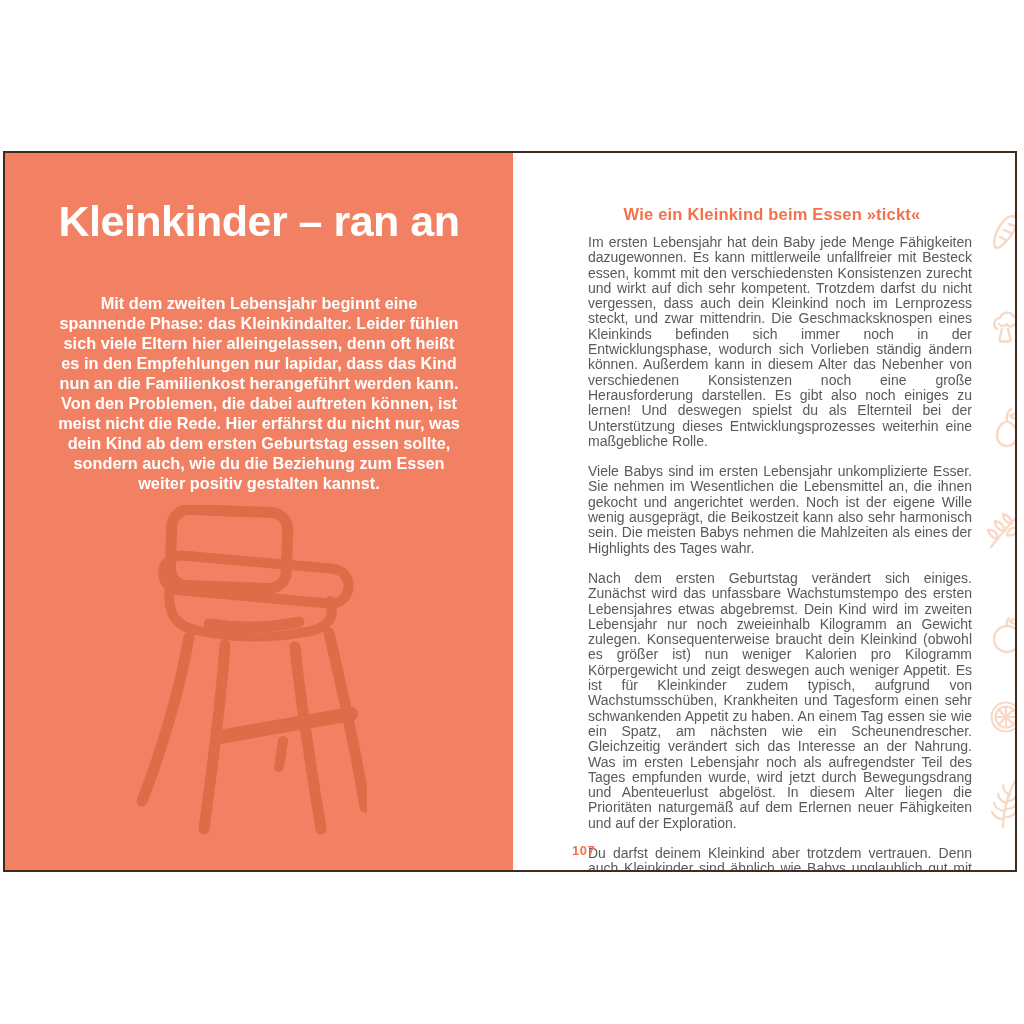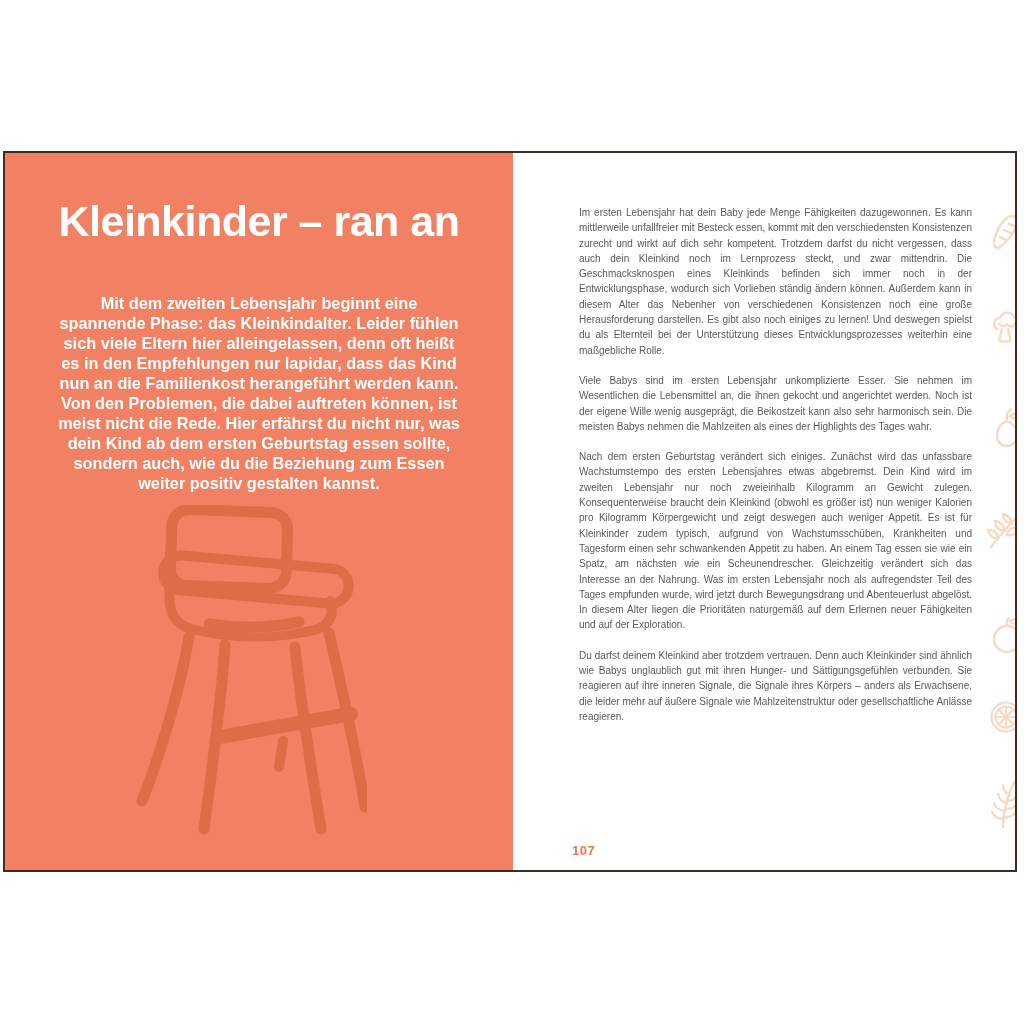--- a/index.html
+++ b/index.html
@@ -32,21 +32,21 @@
   .rp-content{position:absolute;left:59px;top:52px;width:400px;}
   .rp-heading{
     margin:0 0 11px 0;color:#f3714b;font-weight:700;font-size:16.5px;
     text-align:center;letter-spacing:0.2px;
   }
   .rp-subheading{
     margin:21px 0 6px 0;color:#f3714b;font-weight:700;font-size:15px;
     letter-spacing:0.4px;
   }
   .rp-para{
-    margin:0 0 15px 7px;color:#59595d;font-size:10px;line-height:15.3px;
+    margin:0 0 15px 16px;color:#59595d;font-size:14px;line-height:15.3px;
     text-align:justify;
   }
   .page-number{
     position:absolute;bottom:12px;left:59px;width:400px;text-align:left;
     color:#f3714b;font-weight:700;font-size:13px;letter-spacing:0.5px;
   }
   
   .deco{position:absolute;right:-15px;}
   .deco svg{display:block;}
 </style>
@@ -89,20 +89,21 @@
 
           <path d="M150 236 L146 262" stroke-width="10"></path>
         </g>
       </svg>
     </div>
   </div>
 
   <div class="page-right">
 
     <div class="rp-content">
+      <h2 class="rp-heading">Wie ein Kleinkind beim Essen »tickt«</h2>
       <p class="rp-para">Im ersten Lebensjahr hat dein Baby jede Menge Fähigkeiten dazugewonnen. Es kann mittlerweile unfallfreier mit Besteck essen, kommt mit den verschiedensten Konsistenzen zurecht und wirkt auf dich sehr kompetent. Trotzdem darfst du nicht vergessen, dass auch dein Kleinkind noch im Lernprozess steckt, und zwar mittendrin. Die Geschmacksknospen eines Kleinkinds befinden sich immer noch in der Entwicklungsphase, wodurch sich Vorlieben ständig ändern können. Außerdem kann in diesem Alter das Nebenher von verschiedenen Konsistenzen noch eine große Herausforderung darstellen. Es gibt also noch einiges zu lernen! Und deswegen spielst du als Elternteil bei der Unterstützung dieses Entwicklungsprozesses weiterhin eine maßgebliche Rolle.</p>
 
       <p class="rp-para">Viele Babys sind im ersten Lebensjahr unkomplizierte Esser. Sie nehmen im Wesentlichen die Lebensmittel an, die ihnen gekocht und angerichtet werden. Noch ist der eigene Wille wenig ausgeprägt, die Beikostzeit kann also sehr harmonisch sein. Die meisten Babys nehmen die Mahlzeiten als eines der Highlights des Tages wahr.</p>
       <p class="rp-para">Nach dem ersten Geburtstag verändert sich einiges. Zunächst wird das unfassbare Wachstumstempo des ersten Lebensjahres etwas abgebremst. Dein Kind wird im zweiten Lebensjahr nur noch zweieinhalb Kilogramm an Gewicht zulegen. Konsequenterweise braucht dein Kleinkind (obwohl es größer ist) nun weniger Kalorien pro Kilogramm Körpergewicht und zeigt deswegen auch weniger Appetit. Es ist für Kleinkinder zudem typisch, aufgrund von Wachstumsschüben, Krankheiten und Tagesform einen sehr schwankenden Appetit zu haben. An einem Tag essen sie wie ein Spatz, am nächsten wie ein Scheunendrescher. Gleichzeitig verändert sich das Interesse an der Nahrung. Was im ersten Lebensjahr noch als aufregendster Teil des Tages empfunden wurde, wird jetzt durch Bewegungsdrang und Abenteuerlust abgelöst. In diesem Alter liegen die Prioritäten naturgemäß auf dem Erlernen neuer Fähigkeiten und auf der Exploration.</p>
       <p class="rp-para">Du darfst deinem Kleinkind aber trotzdem vertrauen. Denn auch Kleinkinder sind ähnlich wie Babys unglaublich gut mit ihren Hunger- und Sättigungsgefühlen verbunden. Sie reagieren auf ihre inneren Signale, die Signale ihres Körpers – anders als Erwachsene, die leider mehr auf äußere Signale wie Mahlzeitenstruktur oder gesellschaftliche Anlässe reagieren.</p>
 
     </div>
 
     <div class="page-number">107</div>
 

